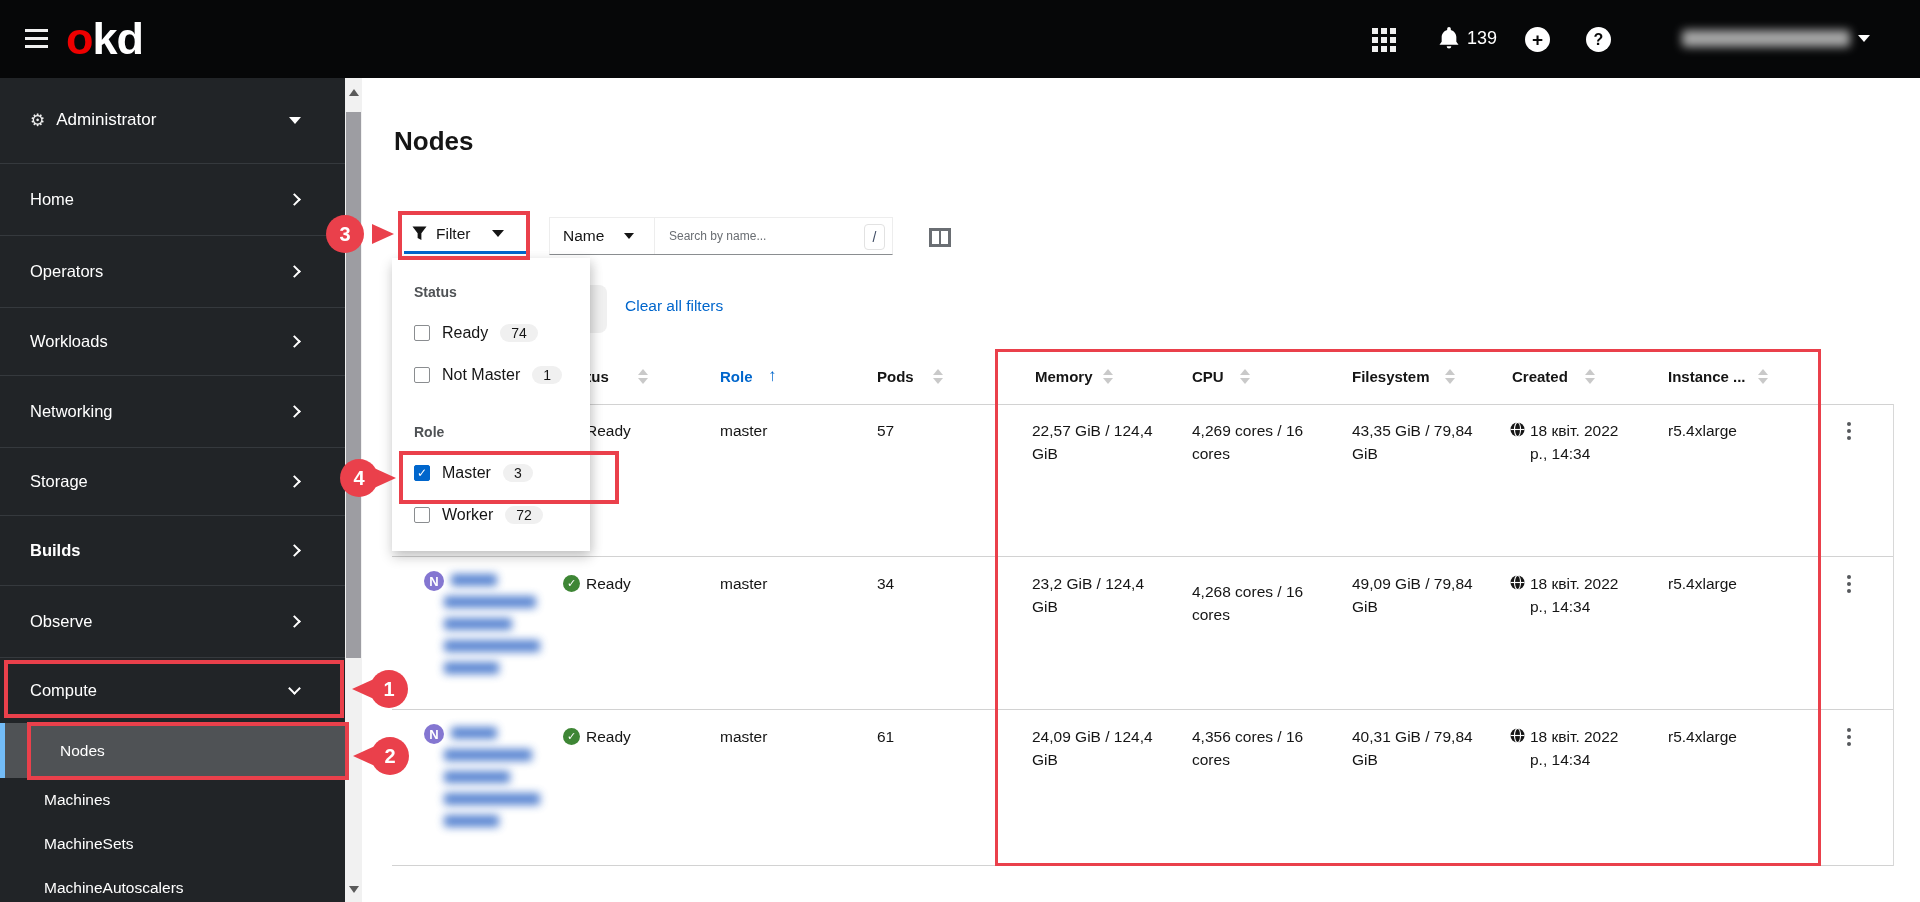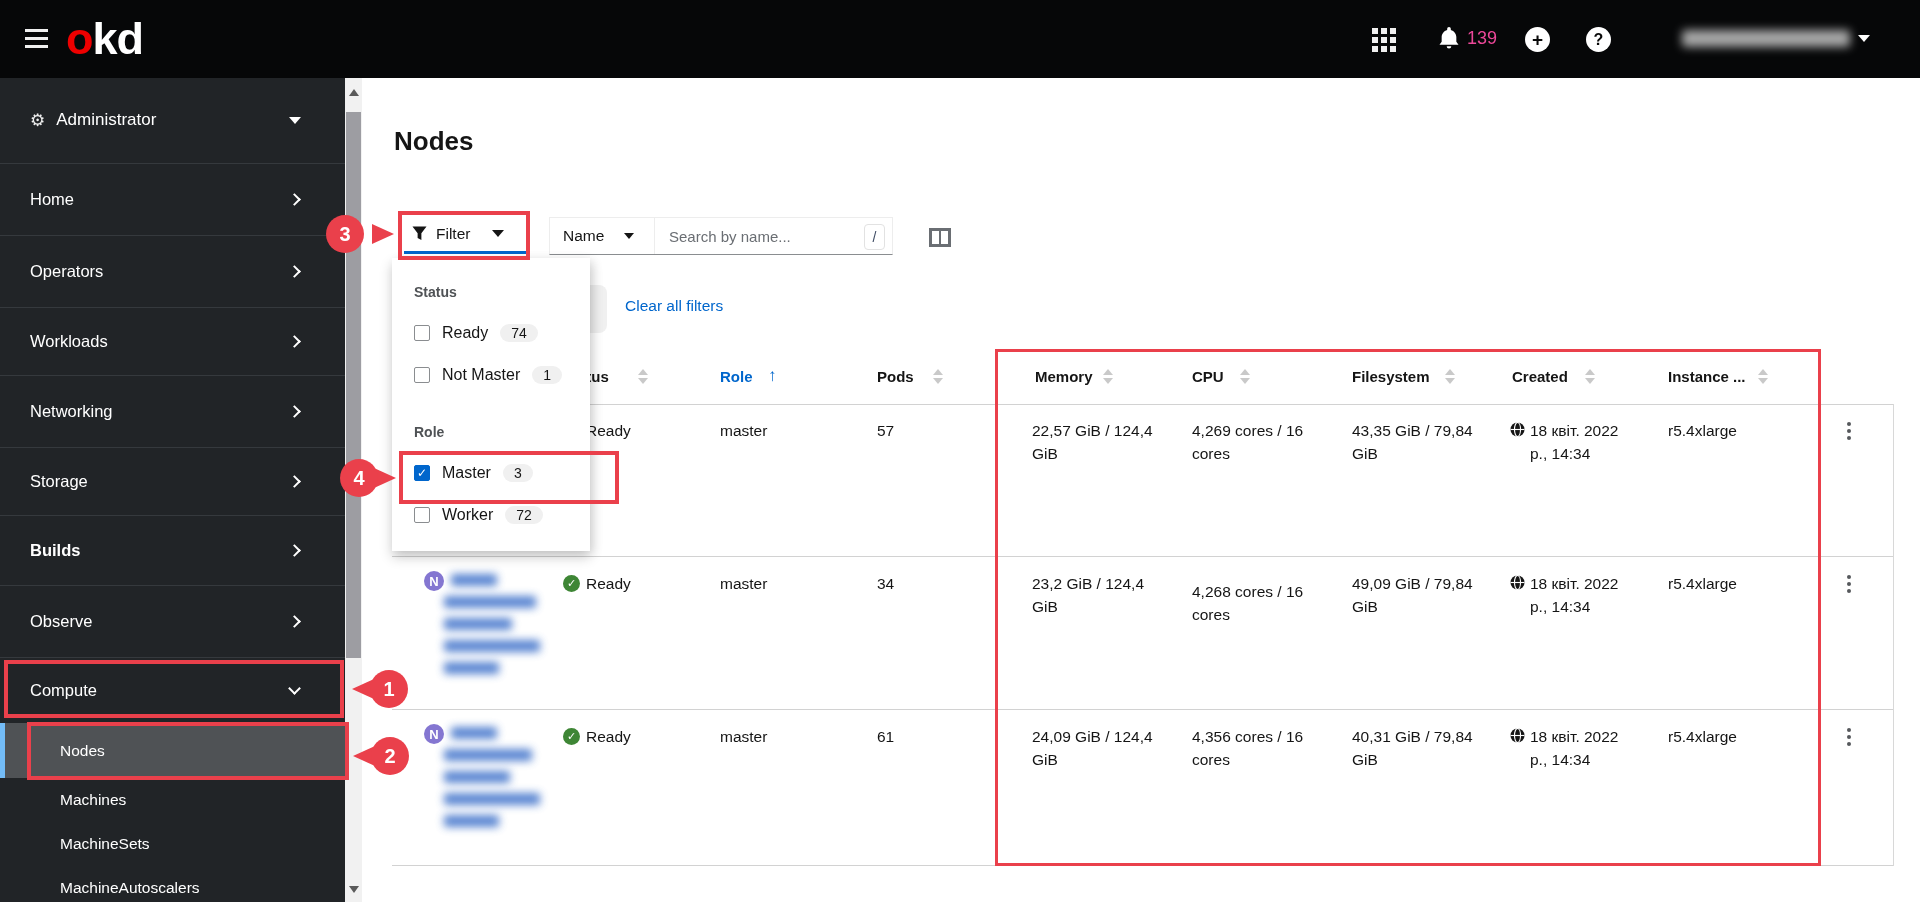--- a/index.html
+++ b/index.html
@@ -9,36 +9,36 @@
   
   .masthead { position:absolute; left:0; top:0; width:1920px; height:78px; background:#060708; z-index:10; }
   .burger { position:absolute; left:25px; top:29px; width:23px; height:20px; cursor:pointer; }
   .burger span { position:absolute; left:0; width:23px; height:3px; background:#f0f0f0; }
   .burger span:nth-child(1){top:0;} .burger span:nth-child(2){top:8px;} .burger span:nth-child(3){top:16px;}
   .logo { position:absolute; left:66px; top:13px; font-size:45px; font-weight:700; letter-spacing:-1px; }
   .logo .o { color:#e00; } .logo .kd { color:#fff; }
   .grid-icon { position:absolute; left:1372px; top:28px; width:24px; height:24px; display:grid; grid-template-columns:repeat(3,6px); grid-template-rows:repeat(3,6px); gap:3px; }
   .grid-icon i { background:#f0f0f0; }
   .bell-wrap { position:absolute; left:1438px; top:26px; display:flex; align-items:center; gap:7px; }
-  .bell-count { color:#ec4899; font-size:18px; }
+  .bell-count { color:#ffffff; font-size:18px; }
   .circ-btn { position:absolute; top:27px; width:25px; height:25px; border-radius:50%; background:#fff; color:#0a0a0a; display:flex; align-items:center; justify-content:center; font-weight:700; }
   .plus-circ { left:1525px; font-size:19px; }
   .quest-circ { left:1586px; font-size:16px; }
   .user-blur { position:absolute; left:1682px; top:30px; width:168px; height:17px; background:#cfcfcf; opacity:.8; border-radius:3px; filter:blur(5px); }
   .user-caret { position:absolute; left:1858px; top:35px; width:0; height:0; border-left:6px solid transparent; border-right:6px solid transparent; border-top:7px solid #fff; }
 
   
   .sidebar { position:absolute; left:0; top:78px; width:345px; height:824px; background:#212427; z-index:5; }
   .persp { position:absolute; left:0; top:17px; width:345px; height:50px; display:flex; align-items:center; padding-left:30px; color:#fff; font-size:17px; cursor:pointer; }
   .persp .cogs { margin-right:11px; font-size:17px; color:#ededed; }
   .persp .caret { position:absolute; right:44px; width:0; height:0; border-left:6px solid transparent; border-right:6px solid transparent; border-top:7px solid #fff; }
   .nav-item { position:absolute; left:0; width:345px; display:flex; align-items:center; padding-left:30px; color:#fff; font-size:16.5px; border-top:1px solid #35393d; cursor:pointer; }
   .chev { position:absolute; right:46px; width:9px; height:9px; border-right:2.5px solid #fff; border-top:2.5px solid #fff; transform:rotate(45deg); }
   .chev.down { transform:rotate(135deg); margin-top:-4px; }
-  .subnav-item { position:absolute; left:0; width:345px; height:44px; display:flex; align-items:center; padding-left:60px; color:#fff; font-size:15.5px; cursor:pointer; }
+  .subnav-item { position:absolute; left:0; width:345px; height:44px; display:flex; align-items:center; padding-left:44px; color:#fff; font-size:15.5px; cursor:pointer; }
   .subnav-item.selected { background:#4f5255; border-left:5px solid #73bcf7; padding-left:55px; }
 
   
   .sb { position:absolute; left:345px; top:78px; width:17px; height:824px; background:#f1f1f1; z-index:6; }
   .sb .thumb { position:absolute; left:1px; top:34px; width:15px; height:546px; background:#9d9da2; }
   .sb .arr { position:absolute; left:4px; width:0; height:0; border-left:5px solid transparent; border-right:5px solid transparent; }
   .sb .up { top:11px; border-bottom:7px solid #5a5a5a; }
   .sb .dn { bottom:9px; border-top:7px solid #5a5a5a; }
 
   
@@ -46,21 +46,21 @@
   .page-title { position:absolute; left:394px; top:126px; font-size:26px; font-weight:600; color:#151515; }
 
   
   .filter-btn { position:absolute; left:404px; top:216px; width:124px; height:38px; background:#fff; border-bottom:3px solid #06c; display:flex; align-items:center; padding-left:8px; cursor:pointer; }
   .filter-btn .lbl { font-size:15.5px; color:#151515; margin-left:9px; }
   .filter-btn .caret { margin-left:22px; width:0; height:0; border-left:6px solid transparent; border-right:6px solid transparent; border-top:7px solid #151515; }
   .search-group { position:absolute; left:549px; top:217px; width:344px; height:38px; background:#fff; border:1px solid #ededed; border-bottom:1px solid #8a8d90; display:flex; }
   .attr-select { width:105px; height:100%; display:flex; align-items:center; padding-left:13px; border-right:1px solid #ededed; font-size:15.5px; color:#151515; cursor:pointer; }
   .attr-select .caret { margin-left:20px; width:0; height:0; border-left:5.5px solid transparent; border-right:5.5px solid transparent; border-top:6.5px solid #151515; }
   .search-box { flex:1; position:relative; display:flex; align-items:center; }
-  .search-box input { width:100%; border:0; outline:none; font-size:15px; color:#14532d; padding-left:14px; padding-right:36px; font-family:inherit; }
+  .search-box input { width:100%; border:0; outline:none; font-size:12px; color:#14532d; padding-left:14px; padding-right:36px; font-family:inherit; }
   .search-box input::placeholder { color:#6a6e73; opacity:1; }
   .slash-badge { position:absolute; right:7px; top:6px; width:21px; height:26px; border:1px solid #e2e2e2; border-radius:4px; color:#3e4b63; font-size:14px; display:flex; align-items:center; justify-content:center; }
   .cols-icon { position:absolute; left:929px; top:228px; width:22px; height:19px; background:#6a6e73; cursor:pointer; }
   .cols-icon i { position:absolute; top:3px; width:7px; height:13px; background:#fff; }
   .cols-icon i:first-child { left:3px; } .cols-icon i:last-child { left:12px; }
 
   .chip-stub { position:absolute; left:545px; top:285px; width:62px; height:48px; background:#f0f0f0; border-radius:8px; z-index:2; }
   .clear-all { position:absolute; left:625px; top:297px; font-size:15.5px; color:#06c; cursor:pointer; z-index:3; }
 
   

